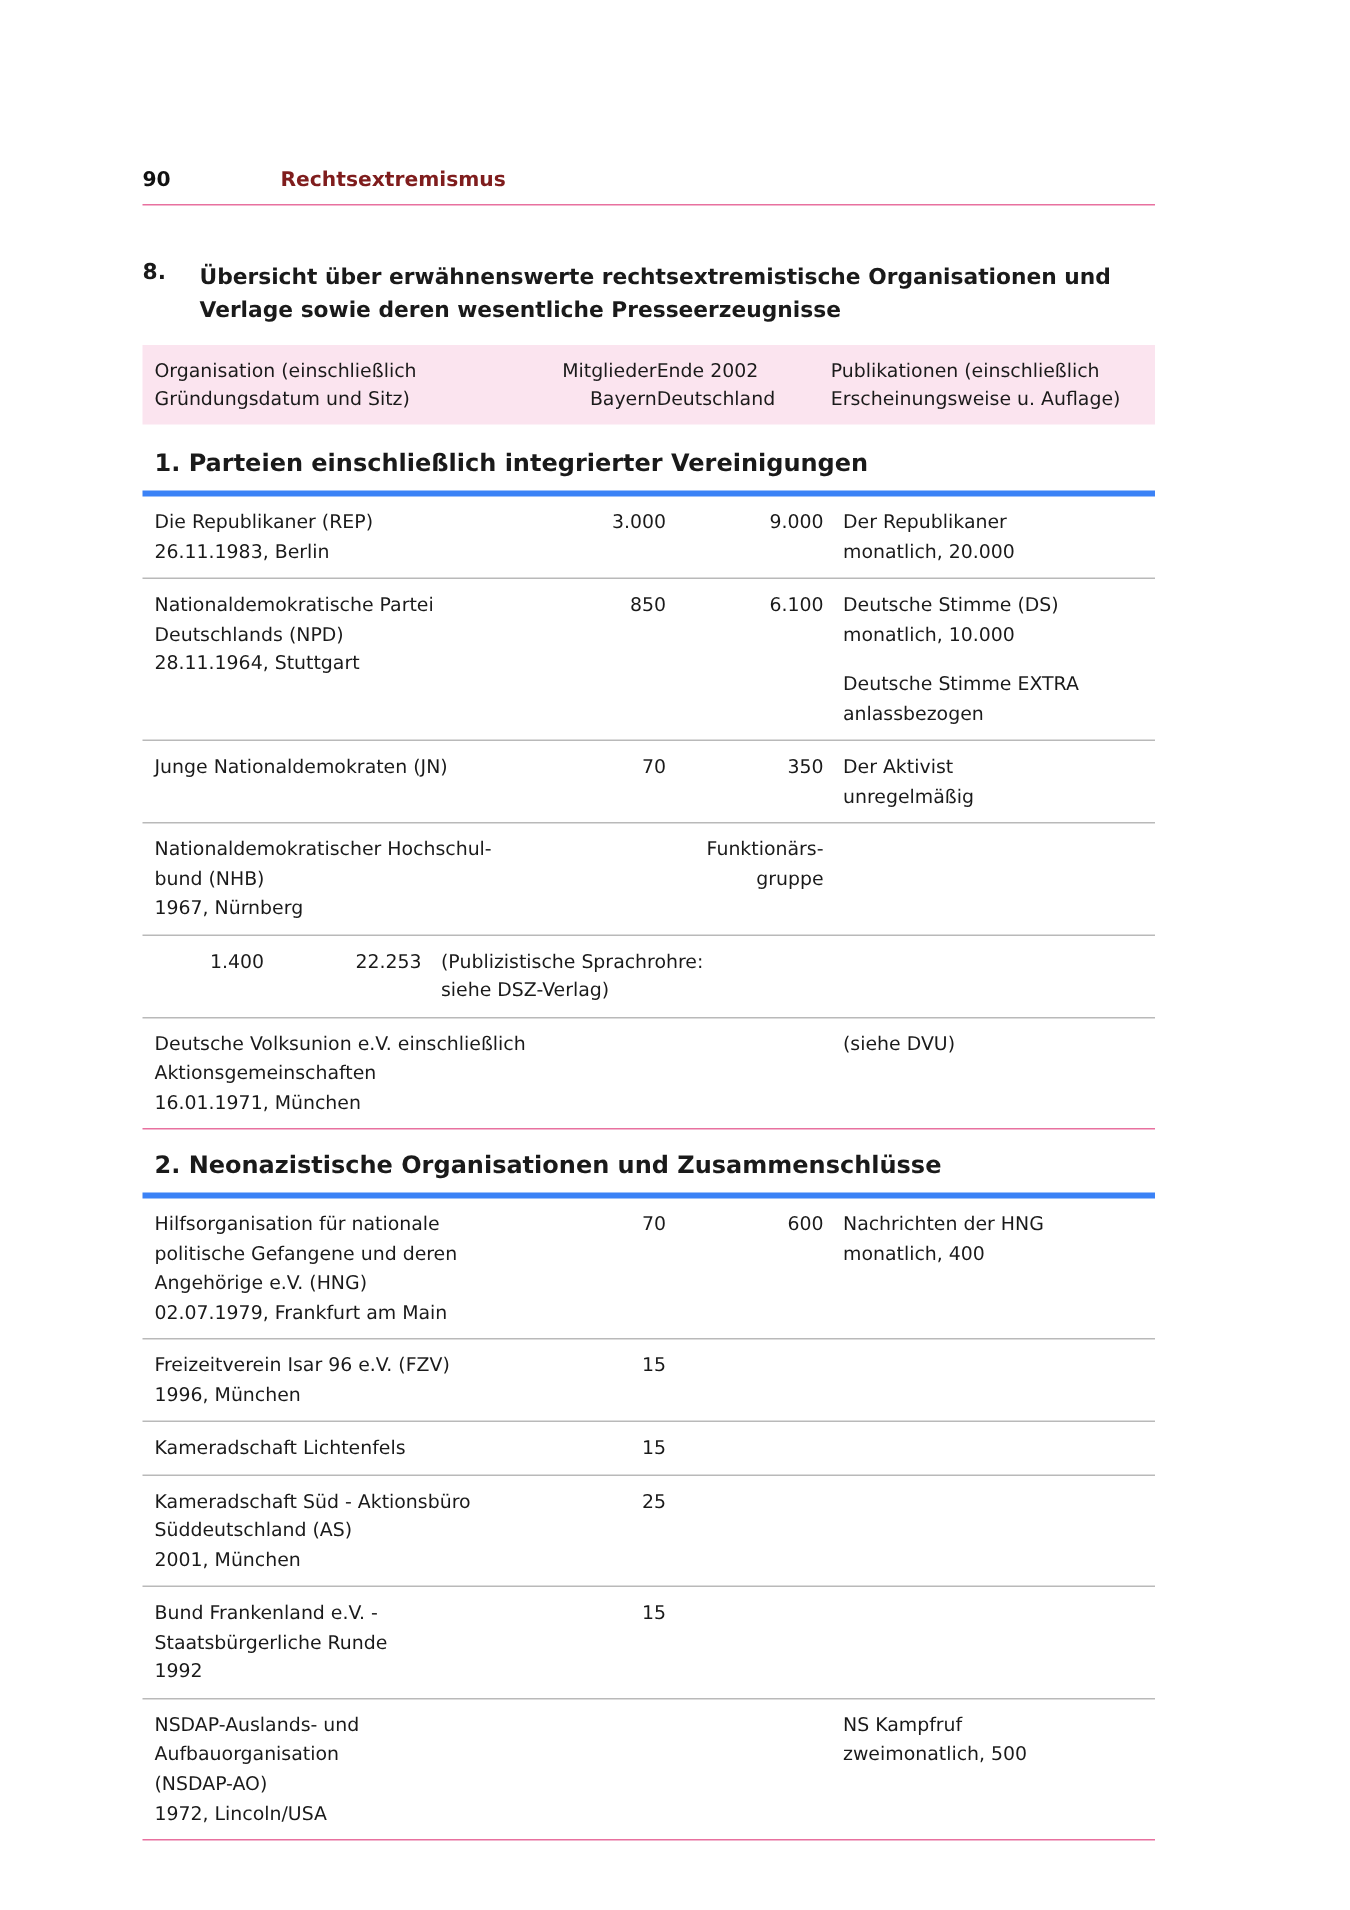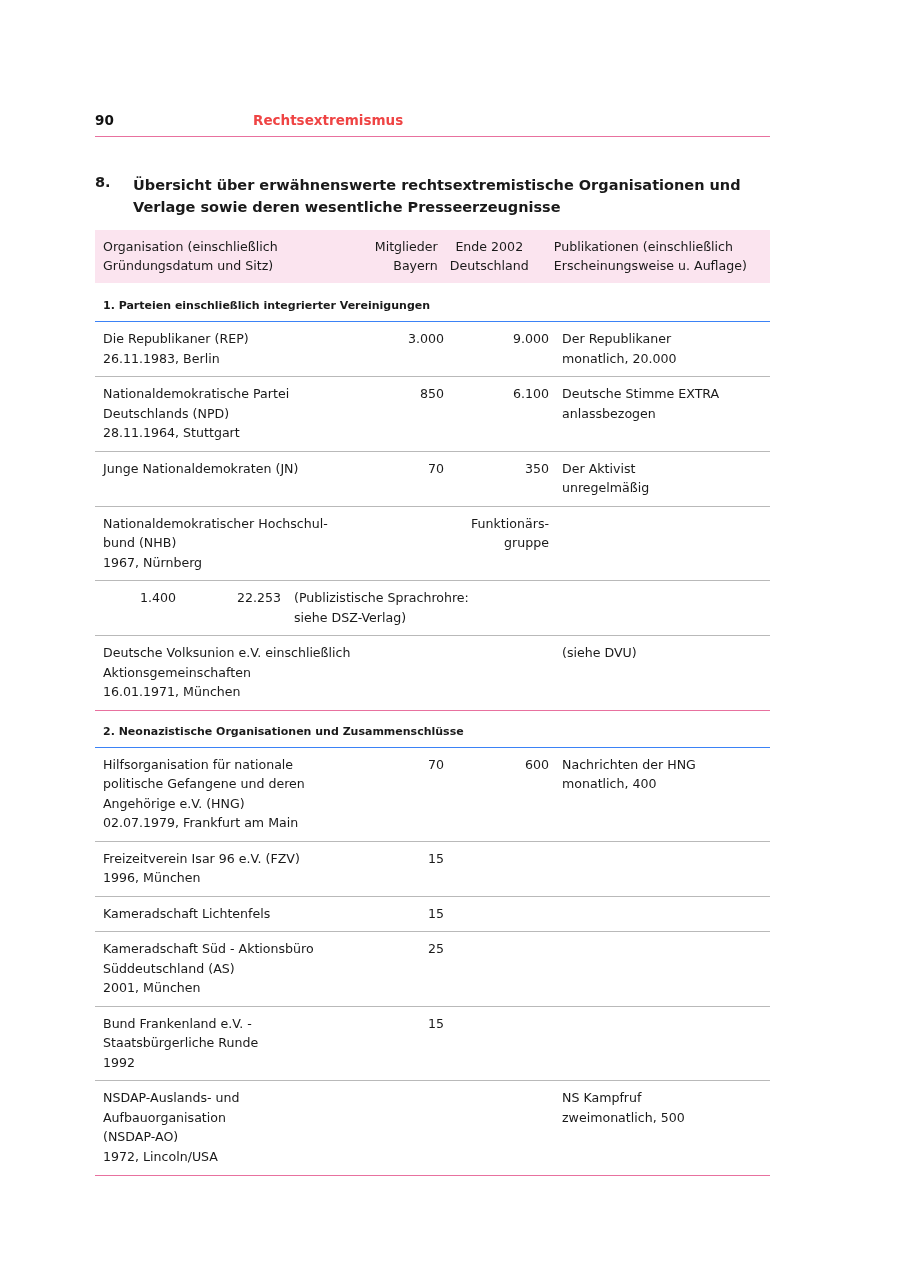--- a/index.html
+++ b/index.html
@@ -32,22 +32,22 @@
   }
   .runhead .pagenum {
     font-weight: bold;
     font-size: 13.5px;
     width: 40px;
     color: #111;
   }
   .runhead .section {
     font-weight: bold;
     font-size: 13.5px;
-    margin-left: 118px;
-    color: #ef4444;
+    margin-left: 52px;
+    color: #7f1d1d;
   }
   .runhead-rule {
     position: absolute;
     left: 95px;
     top: 136px;
     width: 675px;
     height: 1px;
     background: #e8719f;
   }
   
@@ -78,28 +78,28 @@
     font-size: 12.6px;
   }
   .thead {
     background: #fbe4ef;
     display: flex;
     padding: 9px 12px 10px 0;
   }
   .thead .sub { display: flex; }
   .thead .sub .s1 { width: 268px; padding-left: 8px; box-sizing: border-box;}
   .thead .sub .s2 { width: 81px; text-align: right; }
-  .thead .sub .s3 { width: 105px; text-align: center; }
+  .thead .sub .s3 { width: 105px; text-align: left; }
   .thead .sub .s4 { width: 221px; padding-left: 13px; box-sizing: border-box;}
 
   .group-title {
     font-weight: bold;
-    font-size: 11px;
+    font-size: 16px;
     padding: 14px 0 9px 8px;
-    border-bottom: 1px solid #3b82f6;
+    border-bottom: 4px solid #3b82f6;
   }
   .group-title.first { padding-top: 16px; }
 
   .row {
     display: flex;
     border-bottom: 1px solid #b9b9b9;
     padding: 7px 0 8px 0;
     align-items: flex-start;
   }
   .row.pinkline { border-bottom: 1px solid #e8719f; }
@@ -178,20 +178,22 @@
         </div>
     </div>
 
     <div class="row">
       <div class="c1 nowrapline">Nationaldemokratische Partei
 Deutschlands (NPD)
 28.11.1964, Stuttgart</div>
       <div class="c2">850</div>
       <div class="c3">6.100</div>
       <div class="c4">
+        <div class="blk nowrapline">Deutsche Stimme (DS)
+monatlich, 10.000</div>
         <div class="blk nowrapline">Deutsche Stimme EXTRA
 anlassbezogen</div>
       </div>
     </div>
 
     <div class="row">
       <div class="c1 nowrapline">Junge Nationaldemokraten (JN)</div>
       <div class="c2">70</div>
       <div class="c3">350</div>
       <div class="c4">

